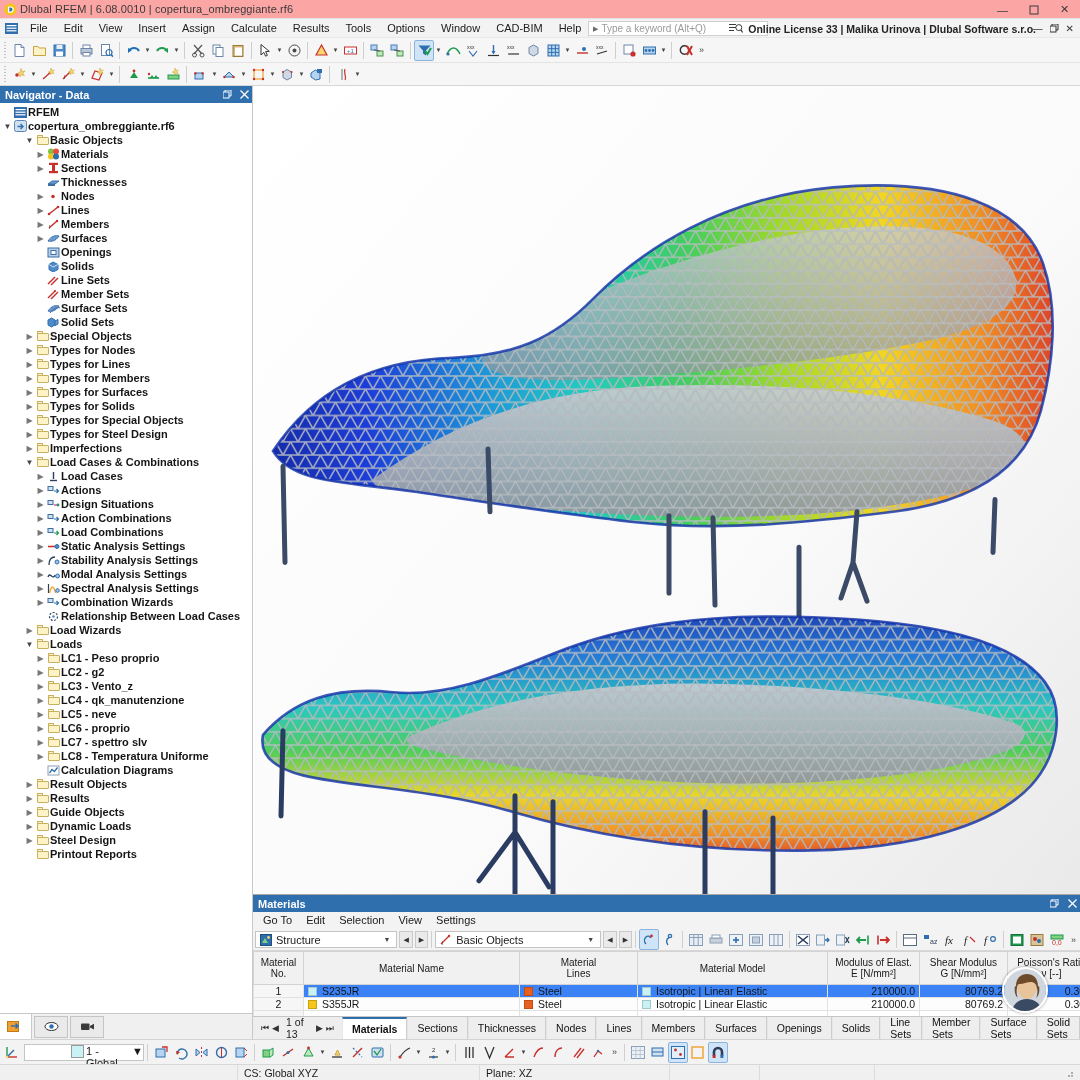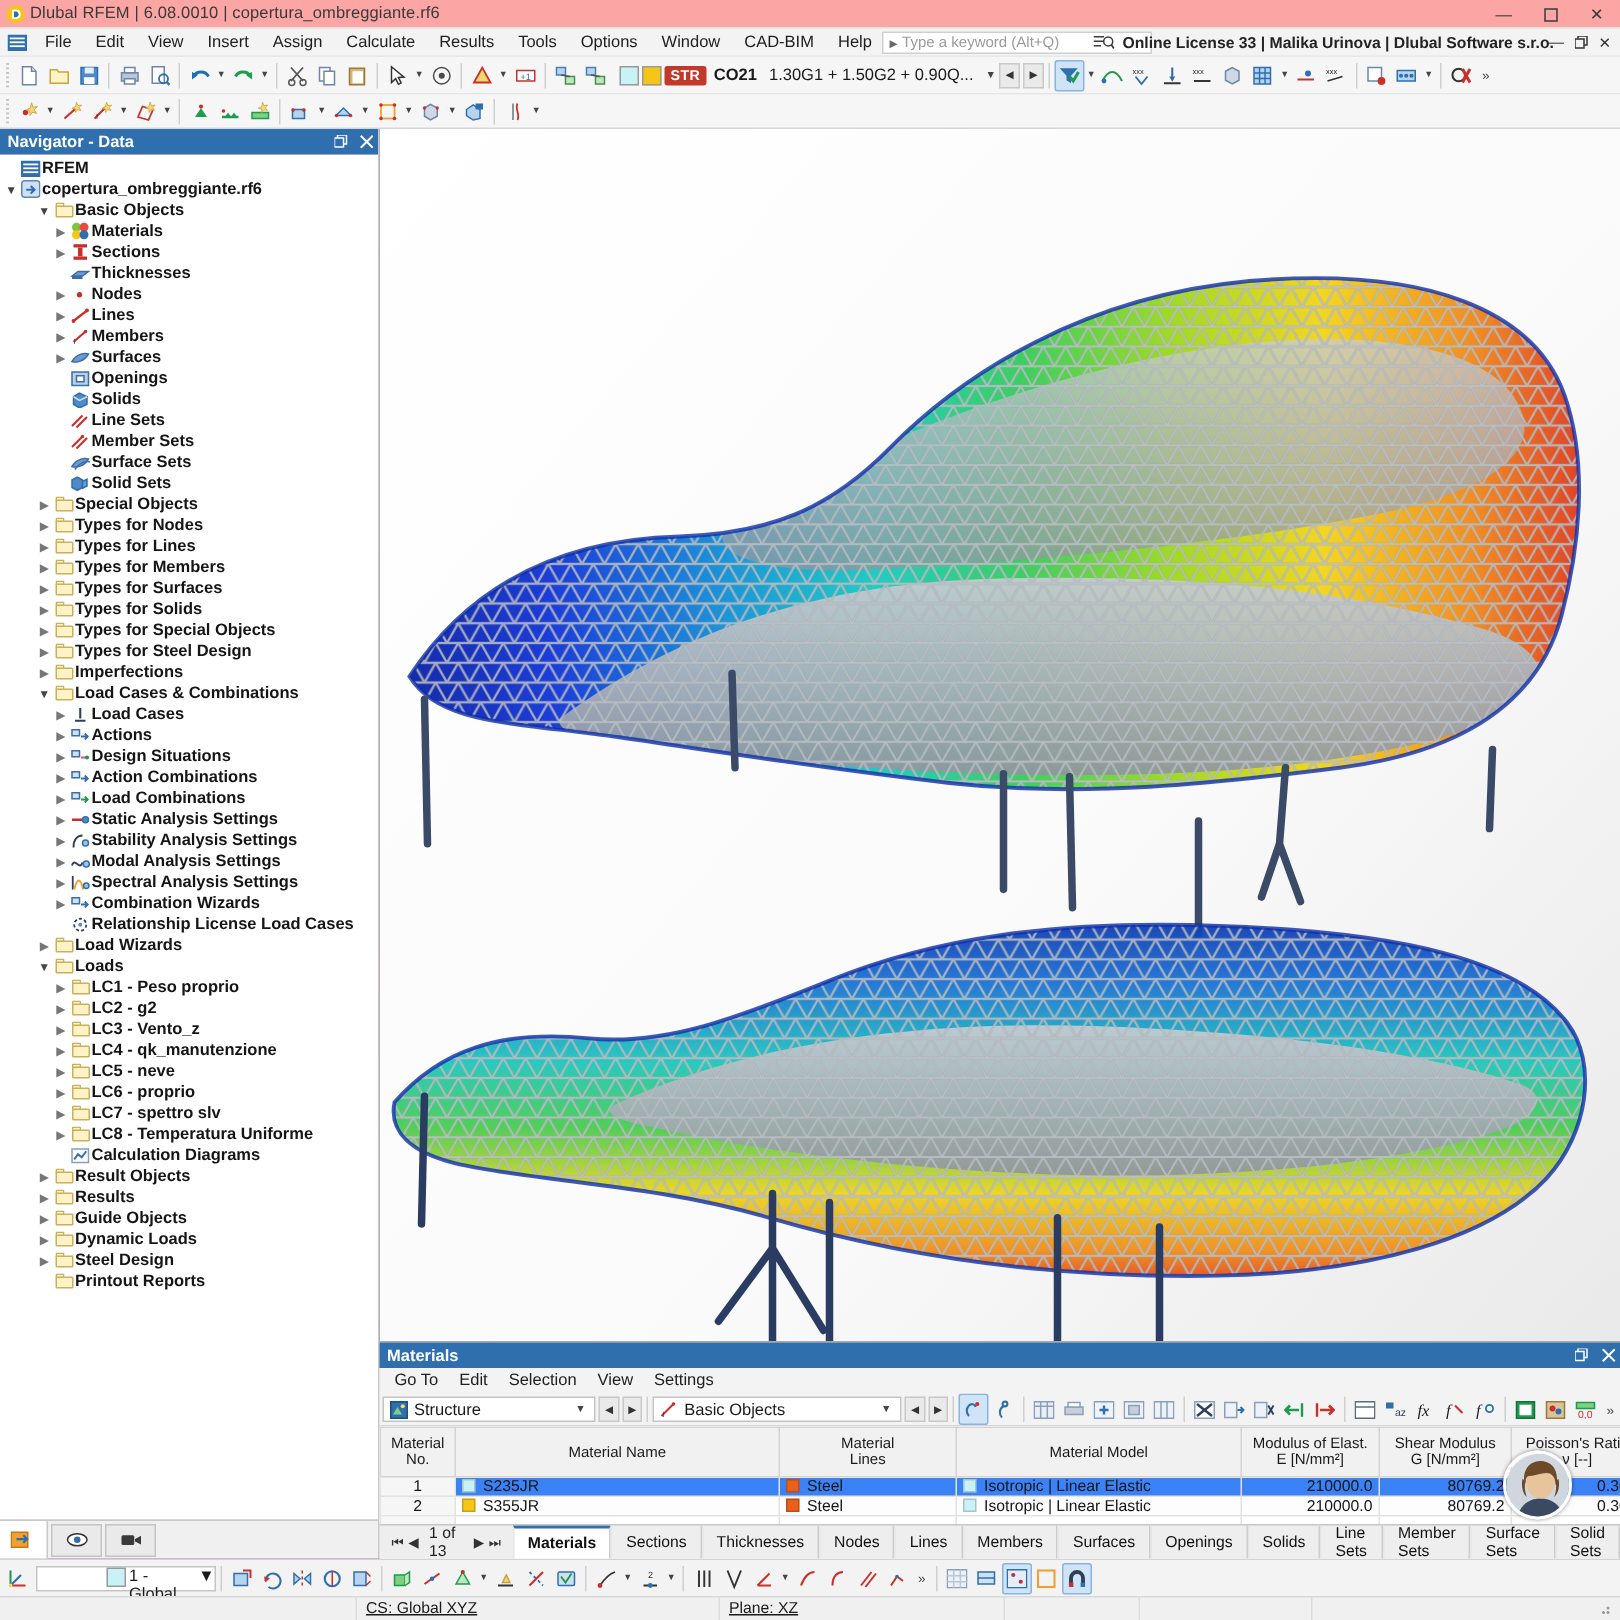--- a/index.html
+++ b/index.html
@@ -144,22 +144,22 @@
   .mtab.active { background:#fff; font-weight:bold; border-top:2px solid #2f6fae; }
 
   
   .avatar { position:absolute; right:32px; bottom:26px; width:46px; height:46px; border-radius:50%;
             overflow:hidden; border:2px solid #fff; box-shadow:0 0 3px rgba(0,0,0,.45); z-index:30;}
 
   
   .btmbar { height:25px; flex:0 0 25px; background:#f3f3f3; display:flex; align-items:center;
             border-top:1px solid #d3d3d3; padding-left:2px; overflow:hidden; }
   .cs-combo { height:17px; display:flex; align-items:flex-start; background:#fff; border:1px solid #c4c4c4; margin-left:2px;padding-left:44px;}
-  .statusbar { height:16px; flex:0 0 16px; background:#f0f0f0; display:flex; align-items:flex-end;
-               border-top:1px solid #d8d8d8; font-size:10.5px; color:#1a1a1a;text-decoration:underline;}
+  .statusbar { height:16px; flex:0 0 16px; background:#f0f0f0; display:flex; align-items:flex-start;
+               border-top:1px solid #d8d8d8; font-size:10.5px; color:#1a1a1a;}
   .st-cell { height:16px; display:flex; align-items:center; padding:0 6px; border-right:1px solid #dcdcdc;}
   .st-spacer { flex:1 1 auto; }
 
   svg.ico { display:block; }
 </style>
 </head>
 <body>
 
 <div class="app">
 
@@ -341,30 +341,20 @@
         </svg>
       </div>
     <div class="tbtn">
         <svg class="ico" width="15" height="15" viewBox="0 0 15 15">
           <rect x="1" y="2" width="6" height="5" fill="#b6d4ef" stroke="#4a7fb5"></rect>
           <rect x="7" y="8" width="6" height="5" fill="#bfe8bf" stroke="#4a8f4a"></rect>
           <line x1="4" y1="7" x2="10" y2="8" stroke="#555"></line>
         </svg>
       </div>
 
-    <div style="display:flex;align-items:center;margin-left:6px;">
-      <div class="lc-swatch" id="lcsw1" style="background: rgb(201, 242, 246);"></div>
-      <div class="lc-swatch" id="lcsw2" style="background: rgb(245, 197, 24);"></div>
-      <div class="lc-str" style="background: rgb(192, 57, 43);">STR</div>
-      <div class="lc-co">CO21</div>
-      <div class="lc-expr">1.30G1 + 1.50G2 + 0.90Q...</div>
-      <div class="lc-cbx">▼</div>
-      <div class="nav-arrow">◀</div>
-      <div class="nav-arrow">▶</div>
-    </div>
 
     <div class="tsep"></div>
     <div class="tbtn on">
         <svg class="ico" width="15" height="15" viewBox="0 0 15 15">
           <polygon points="1.5,2.5 13.5,2.5 9,7.5 9,12.5 6,10.5 6,7.5" fill="#2f6fae"></polygon>
           <polyline points="8,8 10.5,11 14,5" fill="none" stroke="#1f9b4f" stroke-width="2"></polyline>
         </svg>
       </div>
     <div class="tdrop">▼</div>
     <div class="tbtn">
@@ -941,21 +931,21 @@
             <div class="tlabel">Combination Wizards</div>
           </div>
           <div class="tnode" style="padding-left: 35px;">
             <div class="texp"></div>
             <div class="tico">
               <svg class="ico" width="13" height="11" viewBox="0 0 13 11">
                 <circle cx="6.5" cy="5.5" r="4" fill="none" stroke="#2f3f5a" stroke-width="1.2" stroke-dasharray="2 1.5"></circle>
                 <circle cx="6.5" cy="5.5" r="1.3" fill="#4f8ac9"></circle>
               </svg>
             </div>
-            <div class="tlabel">Relationship License Load Cases</div>
+            <div class="tlabel">Relationship Between Load Cases</div>
           </div>
           <div class="tnode" style="padding-left: 24px;">
             <div class="texp">▶</div>
             <div class="tico">
               <span class="folder">
                 <b></b>
                 <i></i>
               </span>
             </div>
             <div class="tlabel">Load Wizards</div>

